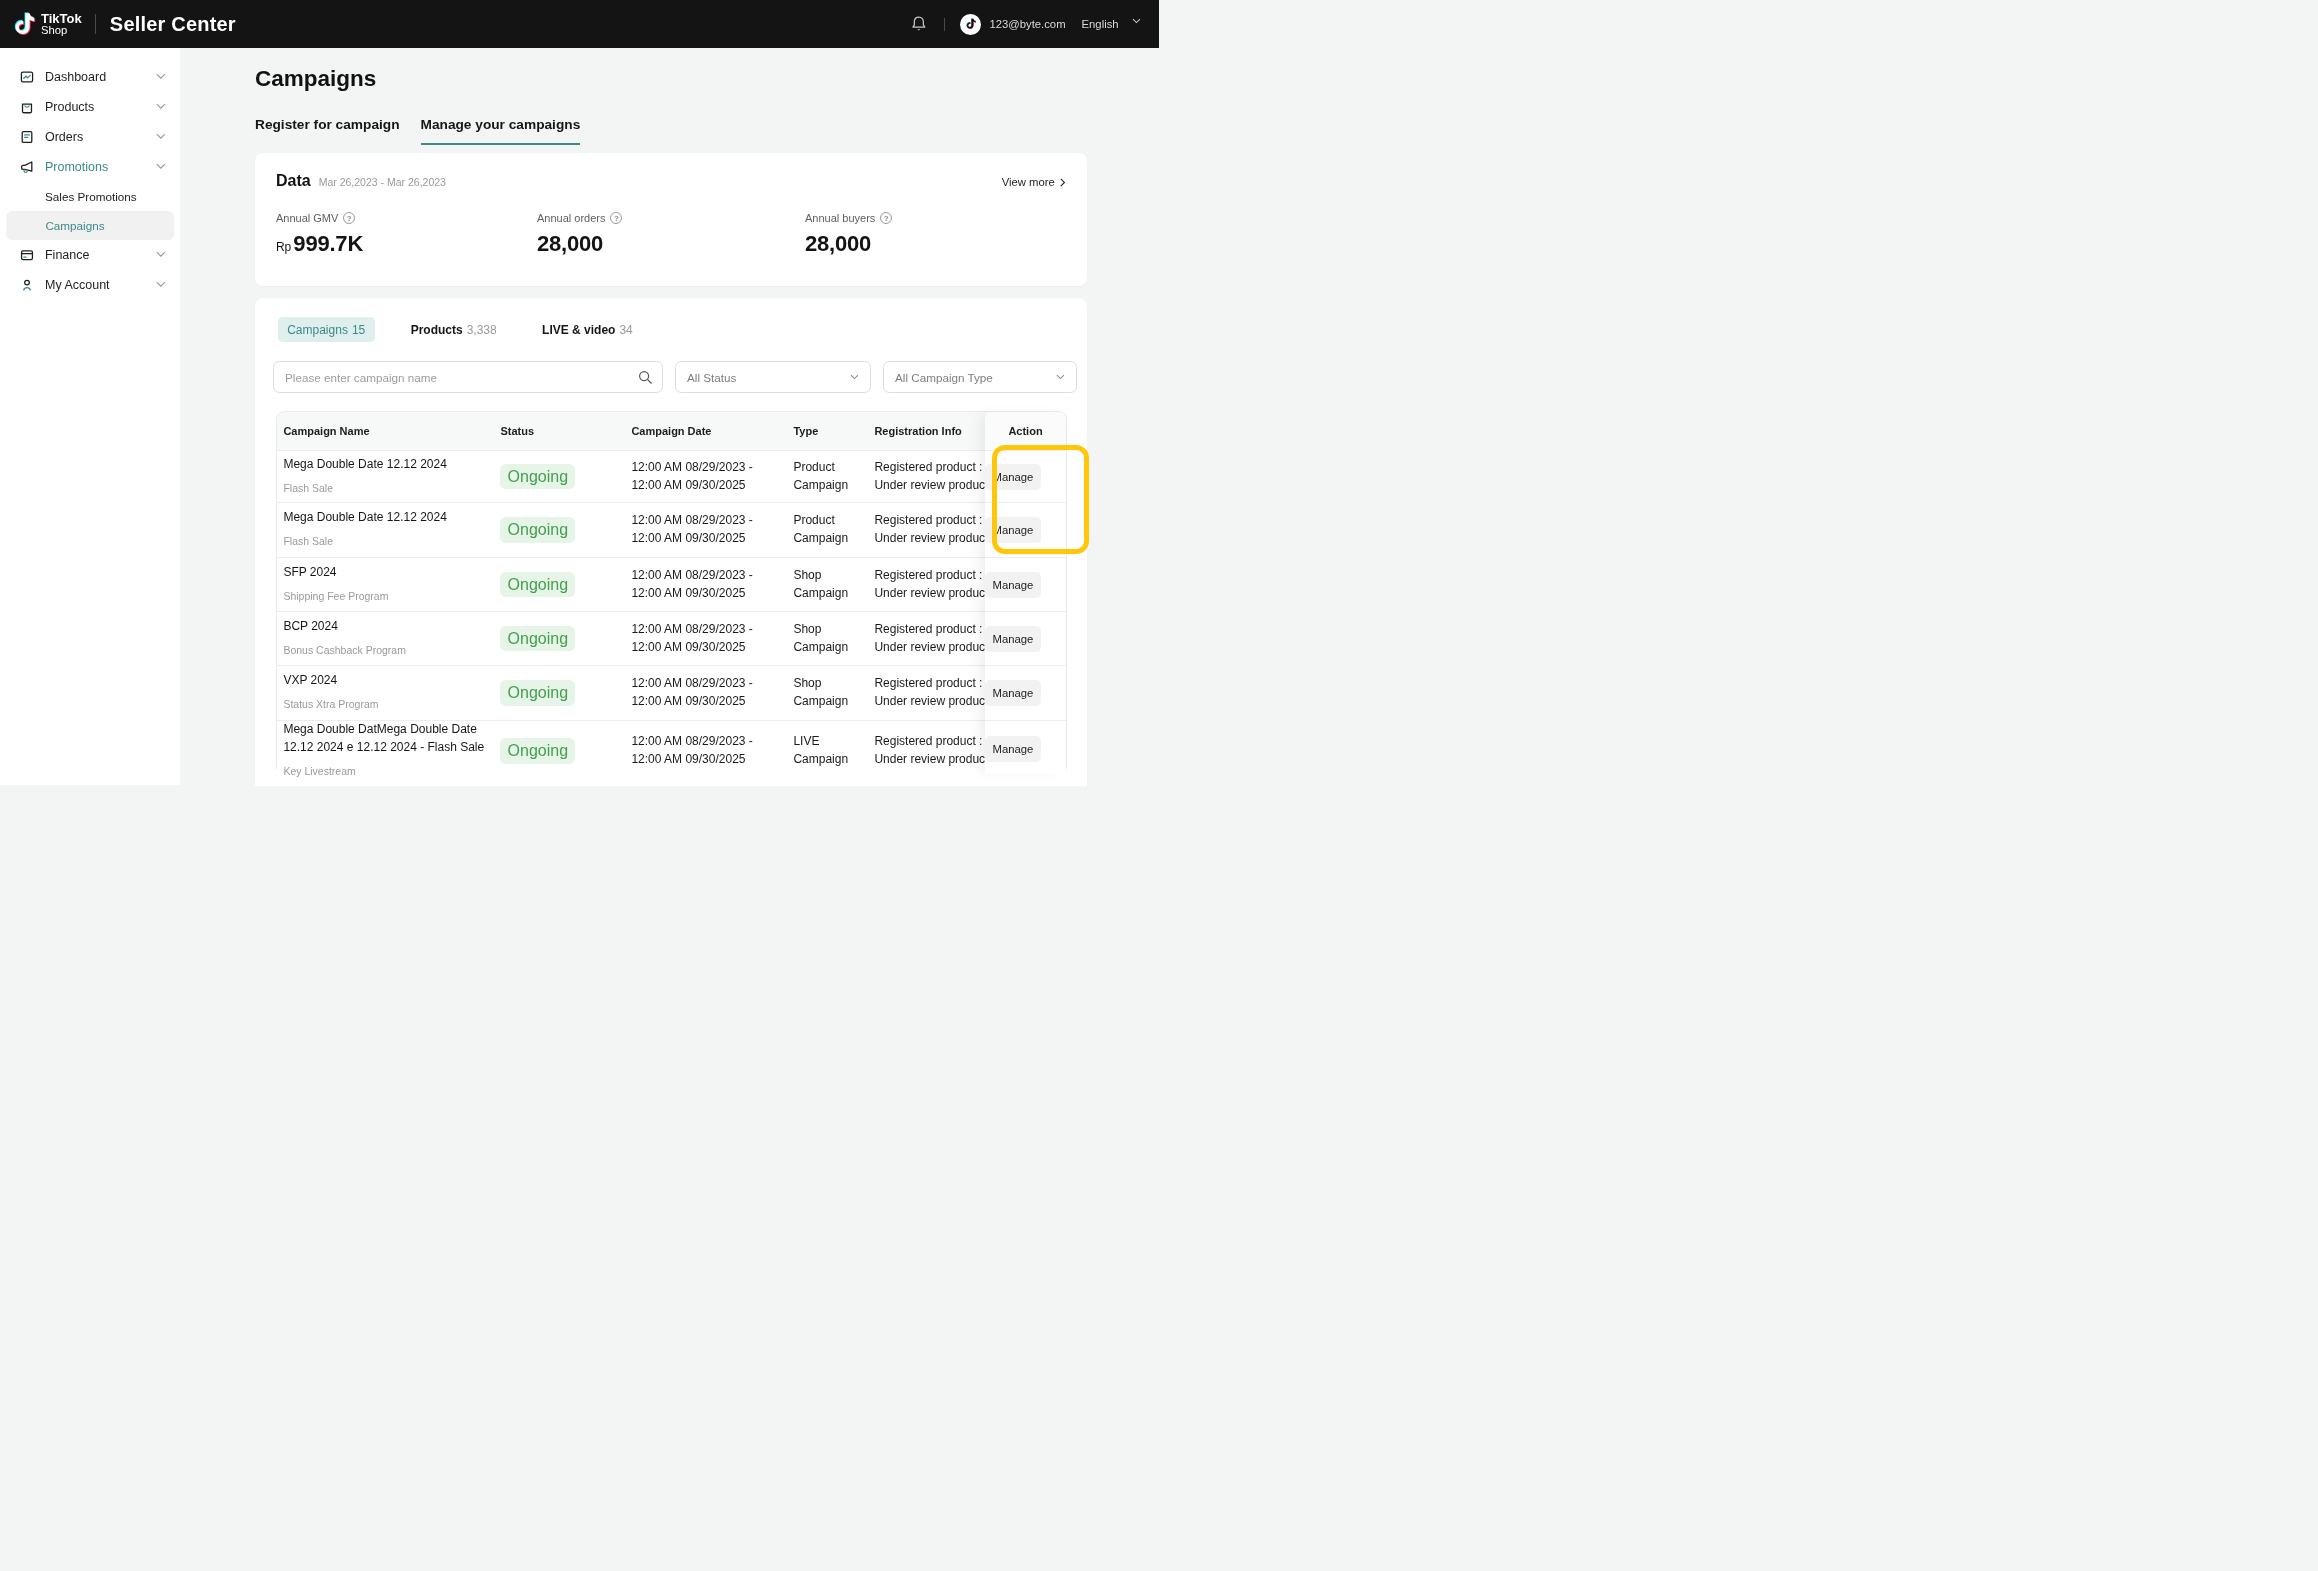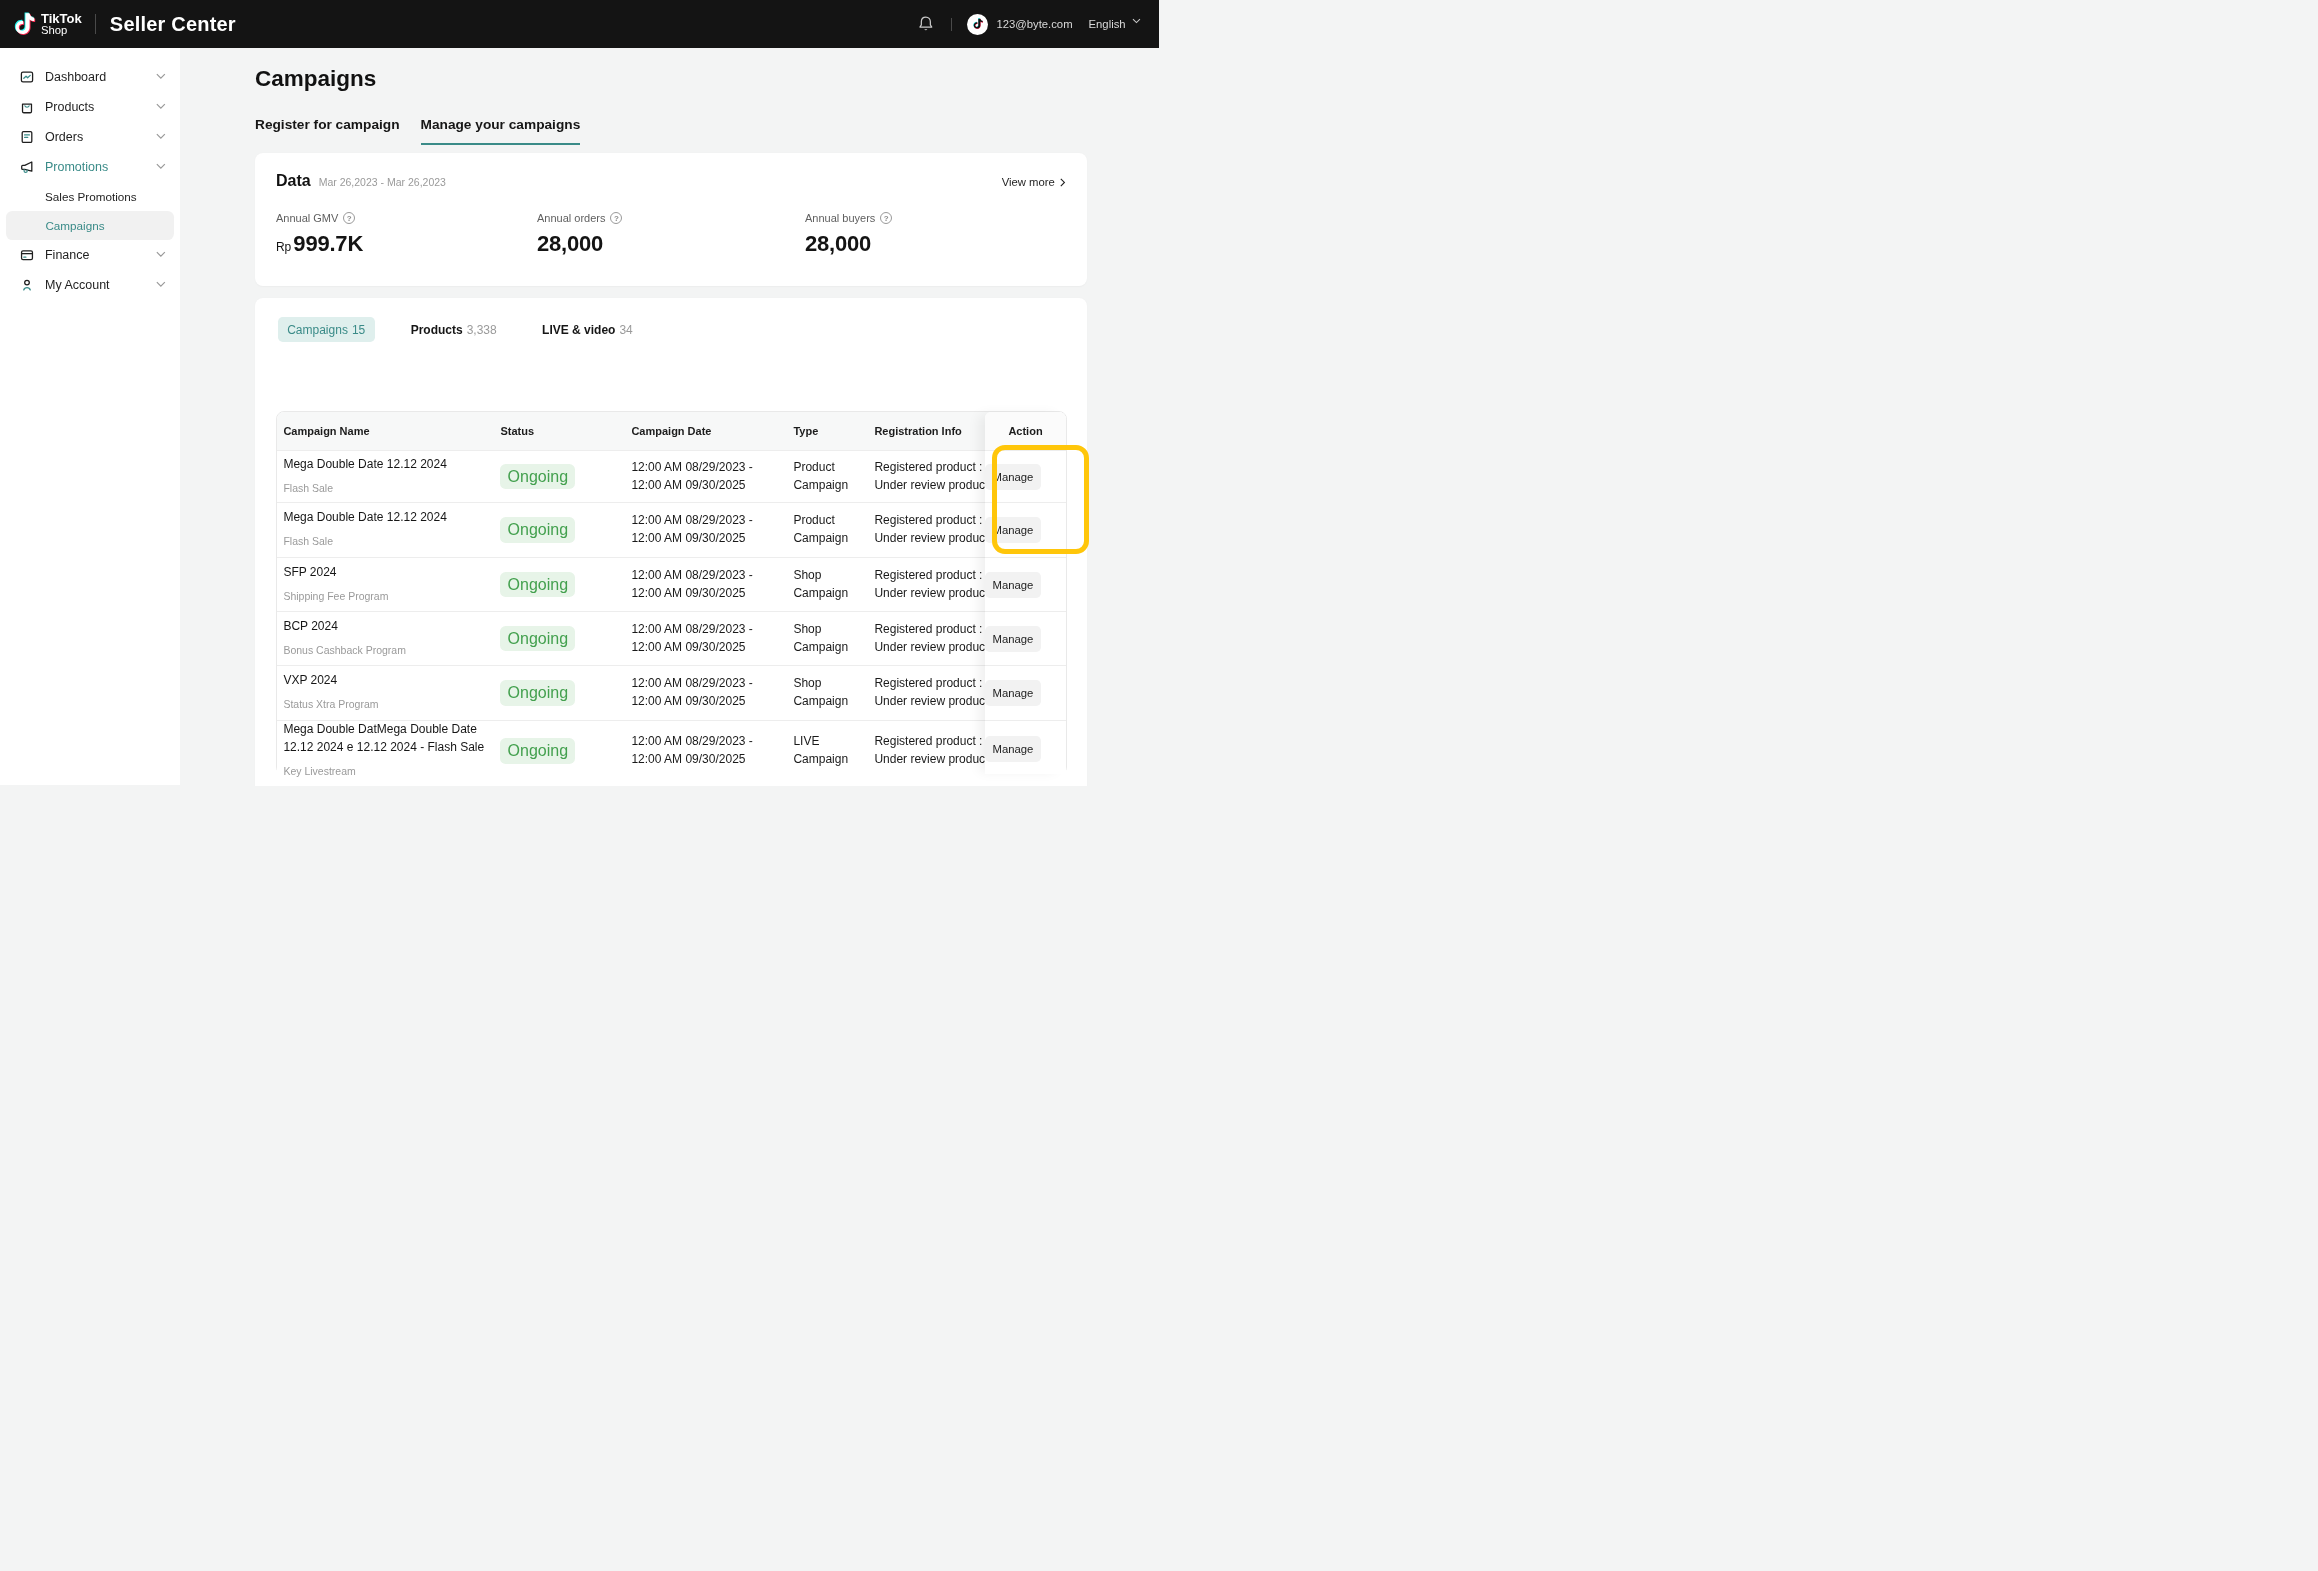--- a/index.html
+++ b/index.html
@@ -17,21 +17,21 @@
   .logo-text .l2 { font-size:11.3px; font-weight:400; }
   .tb-divider { width:0.8px; height:19.3px; background:#4a4a4a; margin:0 13.7px; }
   .app-name { color:#fff; font-size:20px; font-weight:700; letter-spacing:0.2px; }
   .tb-right { margin-left:auto; display:flex; align-items:center; margin-right:18.5px; }
   .bell { width:17.7px; height:17.7px; }
   .tb-divider2 { width:0.8px; height:13px; background:#4a4a4a; margin:0 16px; }
   .avatar { width:21px; height:21px; border-radius:50%; background:#fff; display:flex;
     align-items:center; justify-content:center; margin-right:8px; }
   .avatar svg { width:10.5px; height:12px; }
   .tb-email { color:#d9d9d9; font-size:11.3px; margin-right:16px; }
-  .tb-lang { color:#d9d9d9; font-size:11.3px; display:flex; align-items:flex-start; gap:6px; cursor:pointer; }
+  .tb-lang { color:#d9d9d9; font-size:11.3px; display:flex; align-items:flex-start; gap:13px; cursor:pointer; }
 
   
   .sidebar { position:absolute; left:0; top:48px; width:180px; height:737px; background:#fff; z-index:30; padding-top:13.7px; }
   .nav-item { height:30px; display:flex; align-items:center; padding:0 14.5px 0 19.3px; cursor:pointer; font-size:12.5px; font-weight:500; color:#1f1f1f; }
   .nav-item .nav-ic { width:16px; height:16px; margin-right:9.7px; flex:0 0 auto; }
   .nav-item .chev { margin-left:auto; }
   .nav-sub { height:29px; display:flex; align-items:center; padding-left:45px; font-size:11.7px; font-weight:500; color:#1f1f1f; cursor:pointer; }
   .nav-sub.active { background:#f1f1f1; border-radius:6.4px; margin:0 6.4px; padding-left:39px; }
   .teal-text { color:#3A8B88 !important; }
 
@@ -291,20 +291,41 @@
       <div class="pill">
         <span class="p-label">Products</span>
         <span class="p-count">3,338</span>
       </div>
       <div class="pill">
         <span class="p-label">LIVE &amp; video</span>
         <span class="p-count">34</span>
       </div>
     </div>
 
+    <div class="filters">
+      <div class="search-box">
+        <input type="text" placeholder="Please enter campaign name" style="">
+        <svg class="search-ic" viewBox="0 0 18 18">
+          <circle cx="7.6" cy="7.6" r="5.6" fill="none" stroke="#555" stroke-width="1.5"></circle>
+          <path d="M12 12l4.4 4.4" stroke="#555" stroke-width="1.5" stroke-linecap="round"></path>
+        </svg>
+      </div>
+      <div class="select s1">
+        <span>All Status</span>
+        <svg class="chev" width="8.9" height="5.6" viewBox="0 0 12 8">
+            <path d="M1 1.5 6 6.5 11 1.5" fill="none" stroke="#8a8a8a" stroke-width="1.5"></path>
+          </svg>
+      </div>
+      <div class="select s2">
+        <span>All Campaign Type</span>
+        <svg class="chev" width="8.9" height="5.6" viewBox="0 0 12 8">
+            <path d="M1 1.5 6 6.5 11 1.5" fill="none" stroke="#8a8a8a" stroke-width="1.5"></path>
+          </svg>
+      </div>
+    </div>
 
     <div class="table">
       <div class="thead">
         <div>Campaign Name</div>
         <div>Status</div>
         <div>Campaign Date</div>
         <div>Type</div>
         <div>Registration Info</div>
       </div>
 

